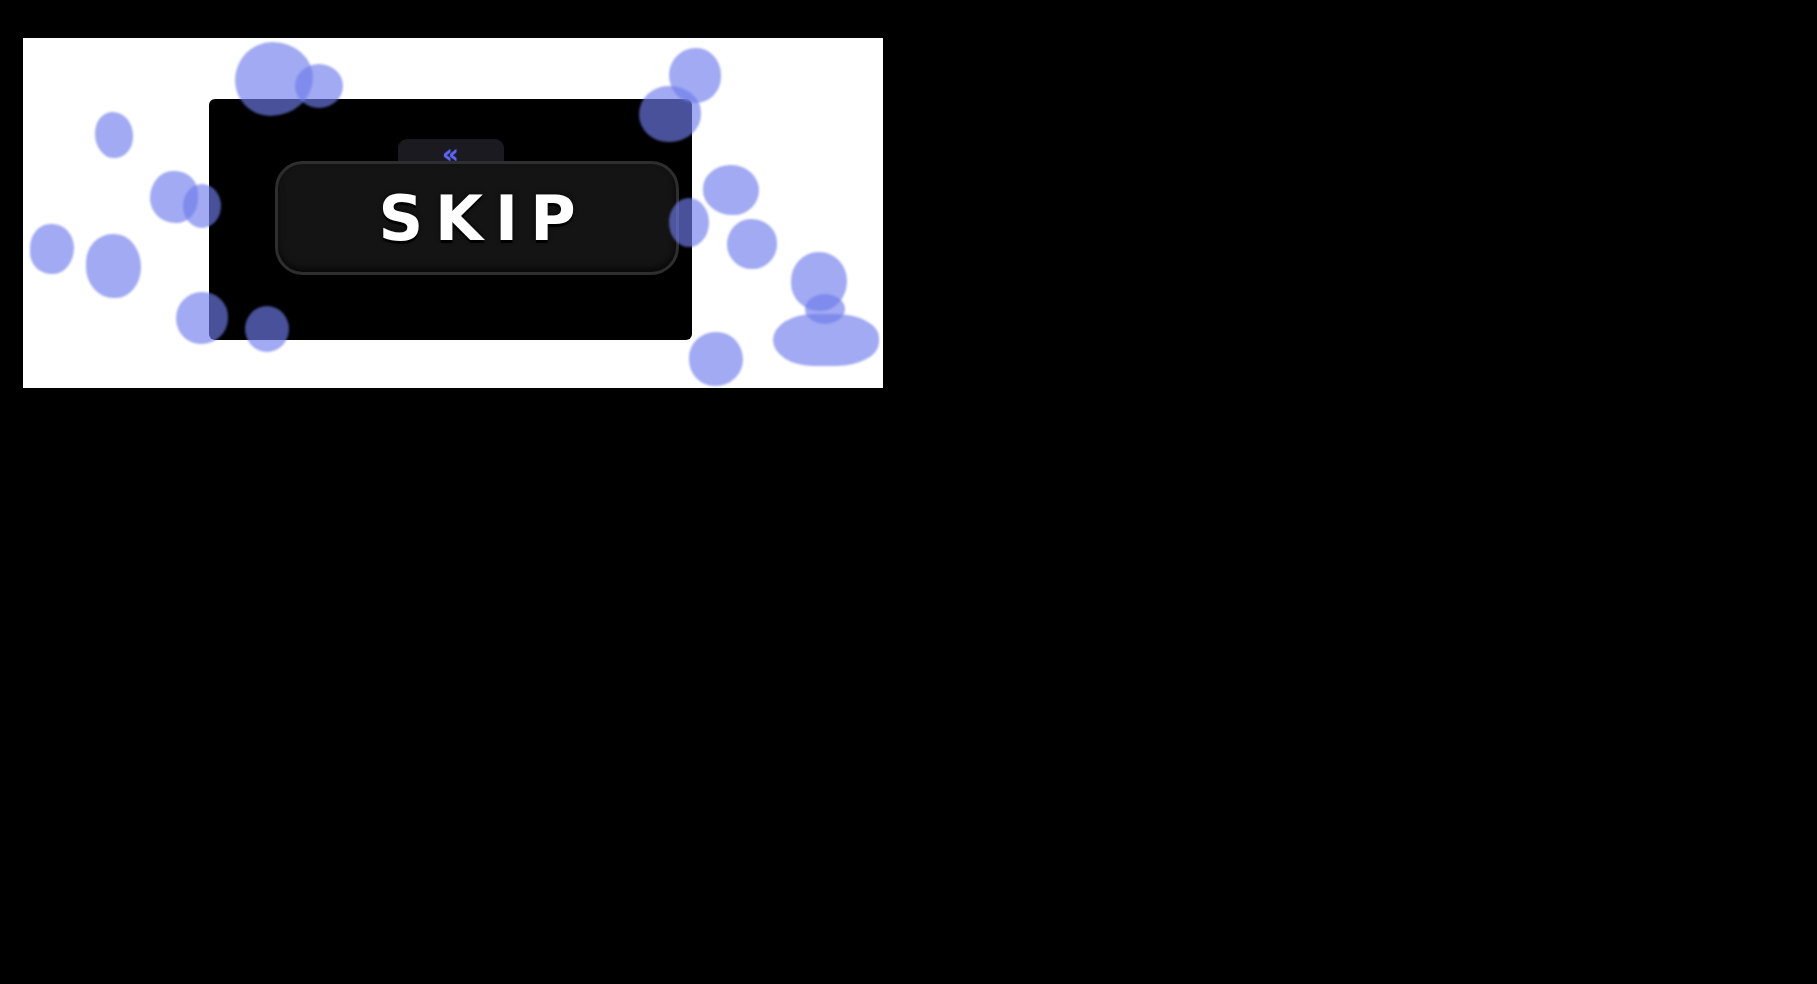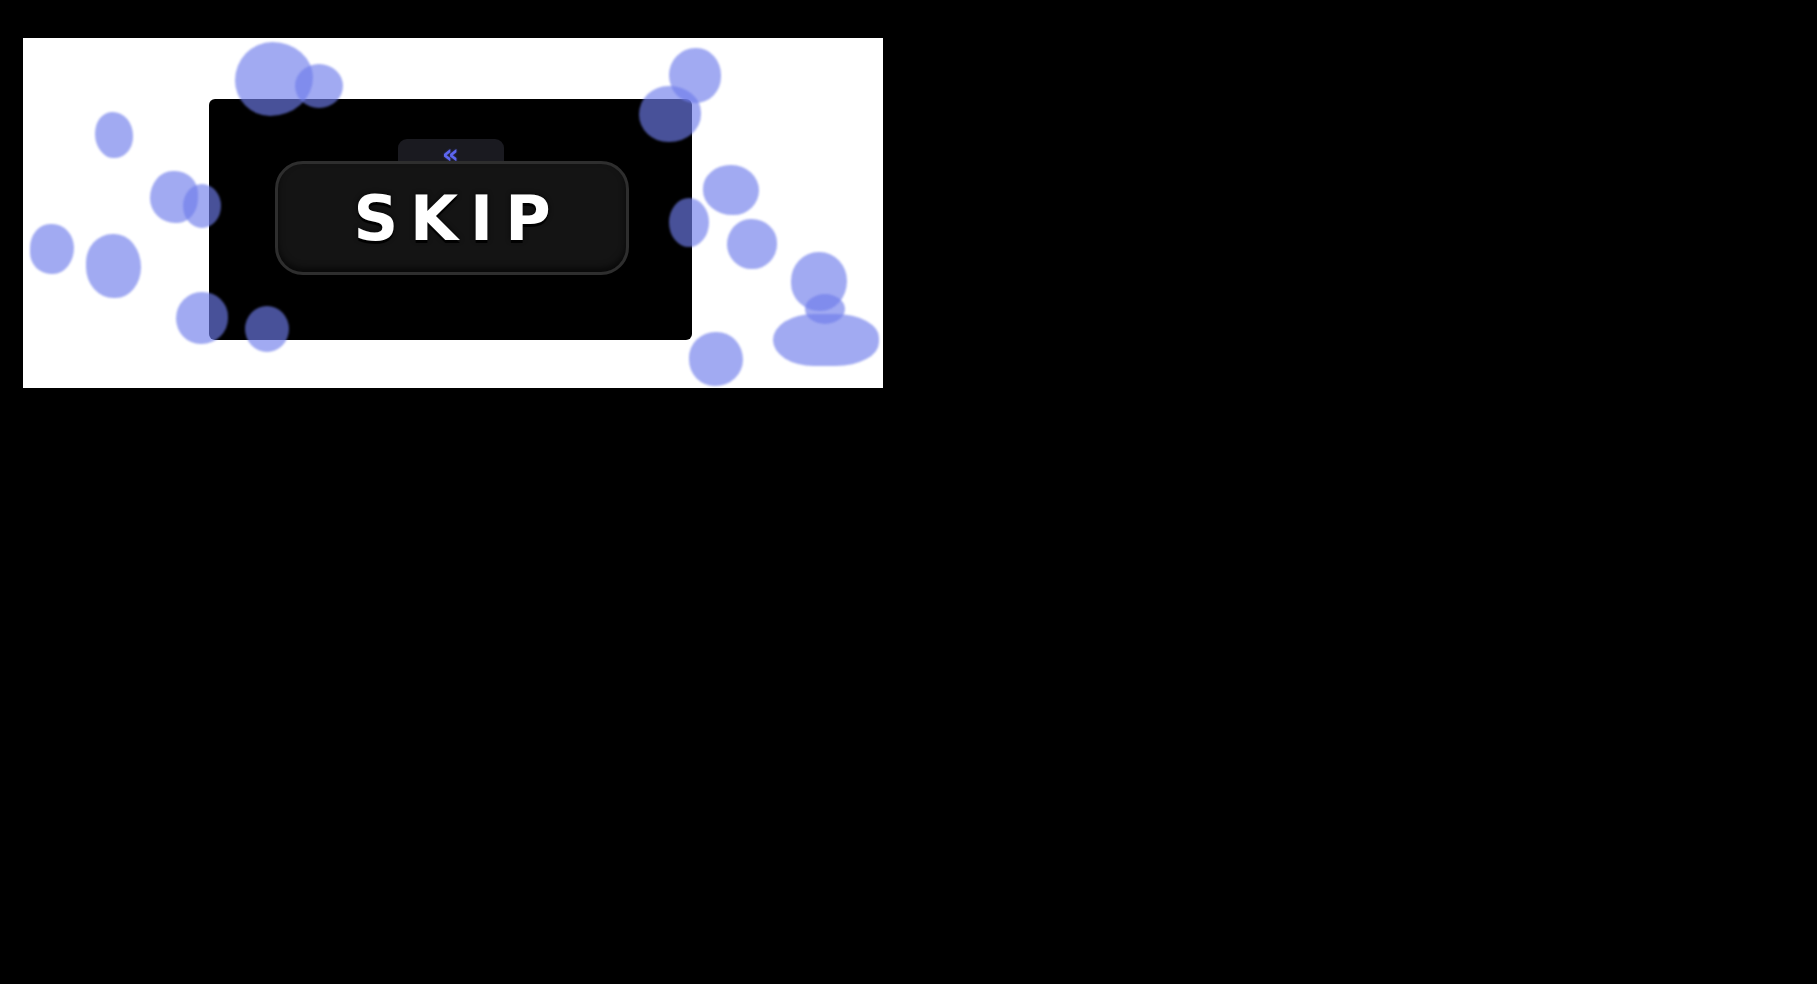--- a/index.html
+++ b/index.html
@@ -56,21 +56,21 @@
     font-size: 26px;
     font-weight: bold;
     line-height: 1;
     margin-top: 2px;
     text-shadow: 0 0 2px rgba(93,102,240,0.6);
   }
   .skip-btn {
     position: absolute;
     left: 66px;
     top: 62px;
-    width: 354px;
+    width: 404px;
     height: 114px;
     background: var(--button-bg, #141414);
     border: 3px solid var(--button-border, #2e2e2e);
     border-radius: 28px;
     display: flex;
     align-items: center;
     justify-content: center;
     z-index: 2;
     cursor: pointer;
     box-shadow: 0 5px 0 rgba(0,0,0,0.7), inset 0 -4px 6px rgba(0,0,0,0.6);

